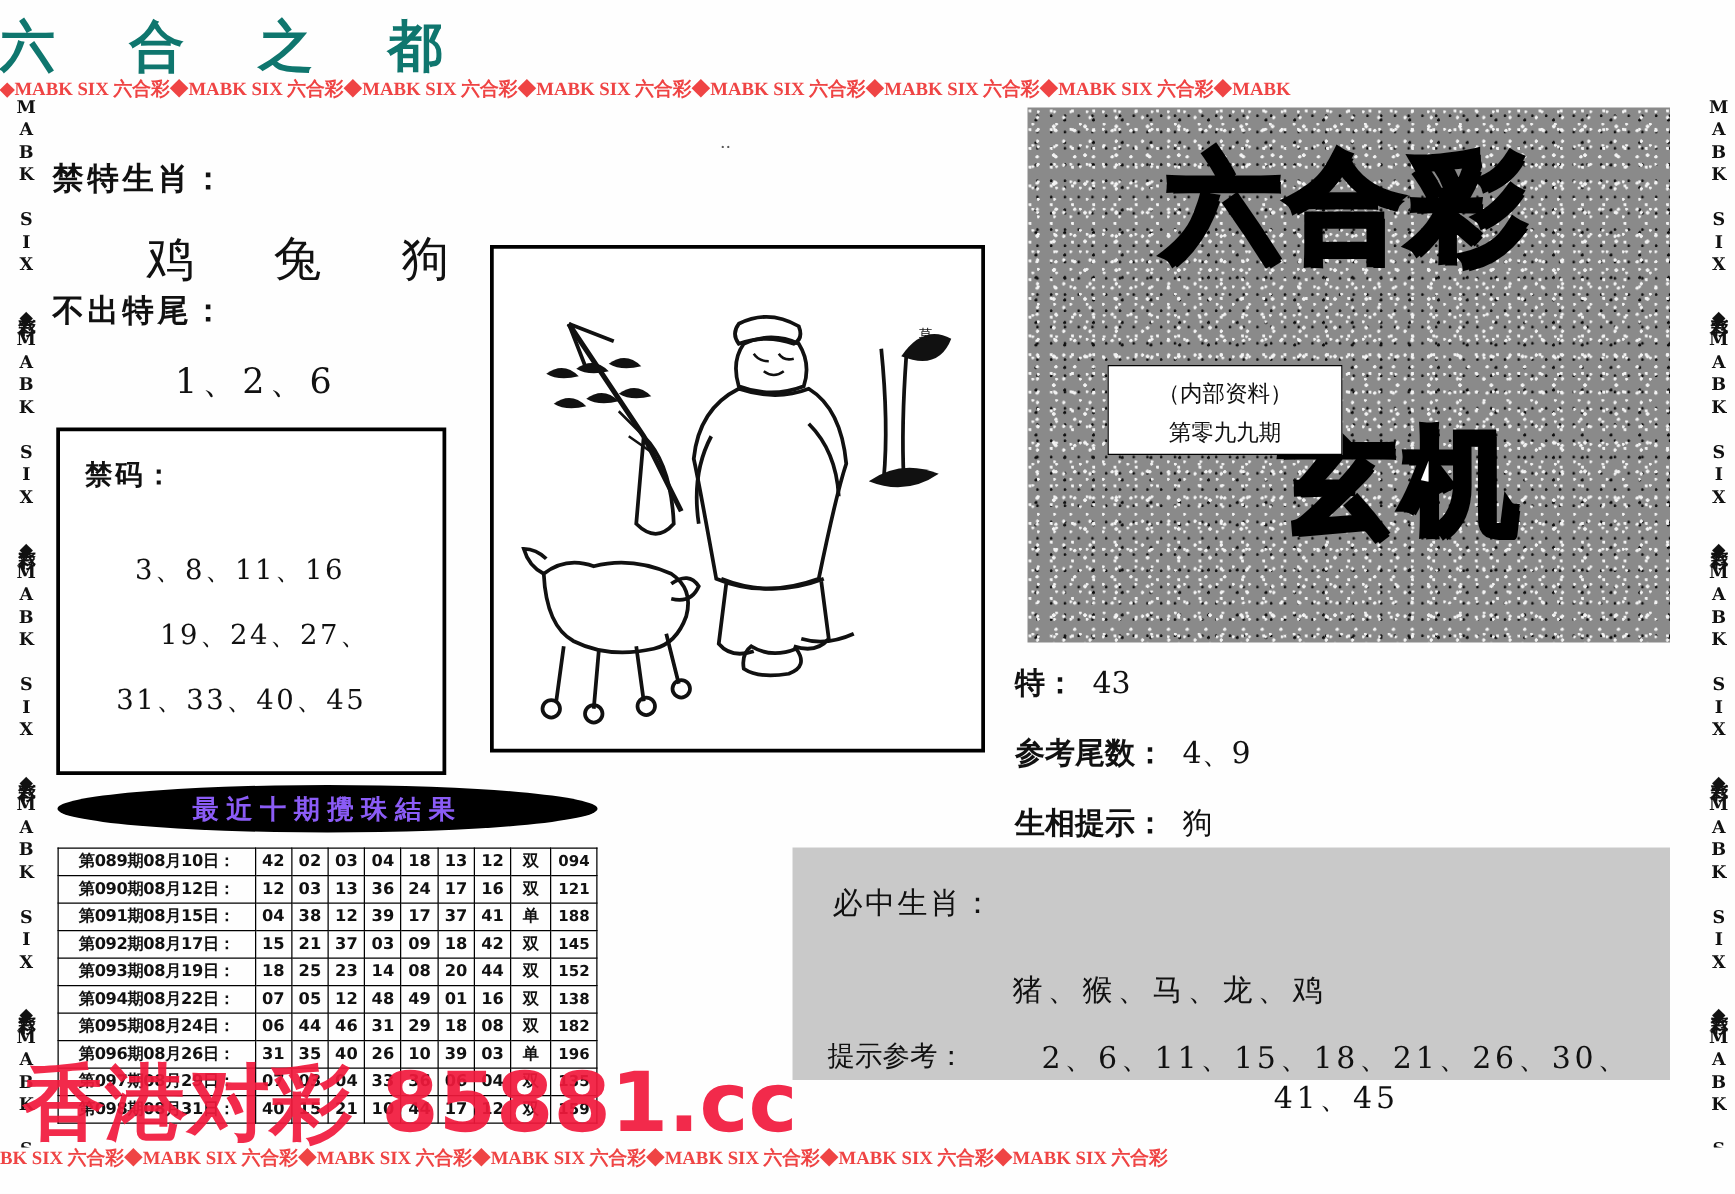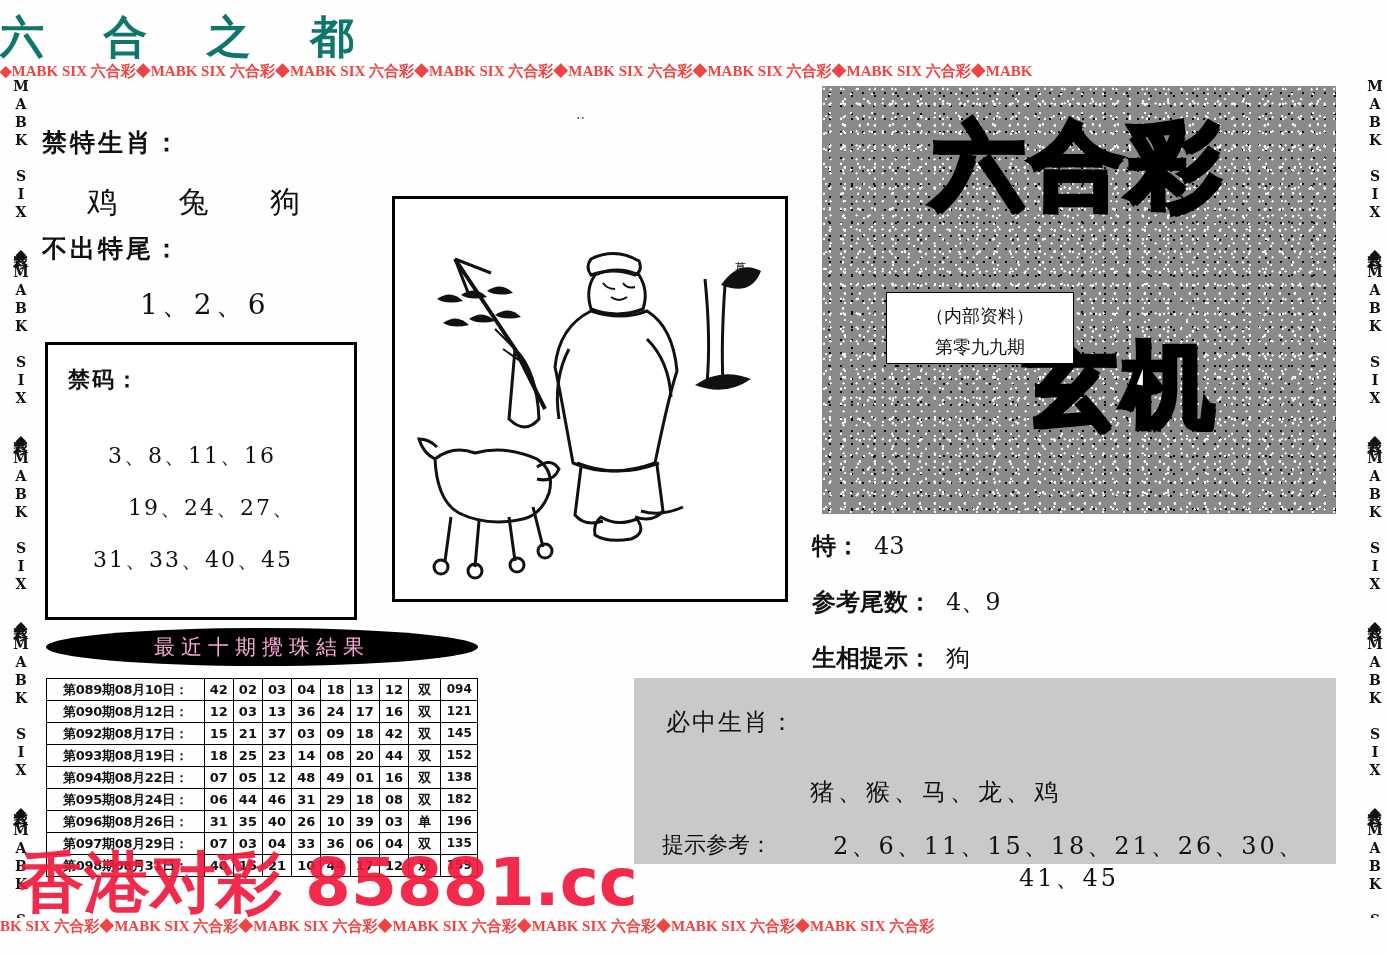--- a/index.html
+++ b/index.html
@@ -50,42 +50,42 @@
   }
 
   
   .lbl{
     position:absolute;font-size:25px;font-weight:bold;
   }
   .val{
     position:absolute;font-size:26px;
   }
   #jinte-label{left:42px;top:126px;letter-spacing:3px;}
-  #jinte-value{left:87px;top:182px;letter-spacing:26px;font-size:30px;}
+  #jinte-value{left:117px;top:182px;letter-spacing:26px;font-size:38px;}
   #buchu-label{left:42px;top:232px;letter-spacing:3px;}
   #buchu-value{left:140px;top:286px;font-size:28px;letter-spacing:4px;}
 
   .jinma-box{
     position:absolute;left:45px;top:342px;width:306px;height:272px;
     border:3px solid #000;
     background:#fff;
   }
   #jinma-label{position:absolute;left:20px;top:20px;font-size:22px;font-weight:bold;letter-spacing:2px;}
   .jinma-line{position:absolute;font-size:22px;letter-spacing:2px;}
   #jinma-l1{left:60px;top:96px;}
   #jinma-l2{left:80px;top:148px;}
   #jinma-l3{left:45px;top:200px;}
 
   
   .banner{
     position:absolute;left:46px;top:628px;width:432px;height:38px;
-    background:#000;color:#f9a8d4;
+    background:#000;color:#8b5cf6;
     border-radius:50%/50%;
     text-align:center;
-    font-size:21px;font-weight:normal;
+    font-size:21px;font-weight:bold;
     letter-spacing:6px;
     line-height:38px;
   }
 
   
   .res-table{
     position:absolute;left:46px;top:678px;width:432px;
     border-collapse:collapse;
     font-size:13.5px;
     font-family:"DejaVu Sans","Liberation Sans",sans-serif;
@@ -232,20 +232,32 @@
           <td class="num">03</td>
           <td class="num">13</td>
           <td class="num">36</td>
           <td class="num">24</td>
           <td class="num">17</td>
           <td class="num">16</td>
           <td class="sp">双</td>
           <td class="sum">121</td>
         </tr>
         <tr>
+          <td class="period">第091期08月15日：</td>
+          <td class="num">04</td>
+          <td class="num">38</td>
+          <td class="num">12</td>
+          <td class="num">39</td>
+          <td class="num">17</td>
+          <td class="num">37</td>
+          <td class="num">41</td>
+          <td class="sp">单</td>
+          <td class="sum">188</td>
+        </tr>
+        <tr>
           <td class="period">第092期08月17日：</td>
           <td class="num">15</td>
           <td class="num">21</td>
           <td class="num">37</td>
           <td class="num">03</td>
           <td class="num">09</td>
           <td class="num">18</td>
           <td class="num">42</td>
           <td class="sp">双</td>
           <td class="sum">145</td>

